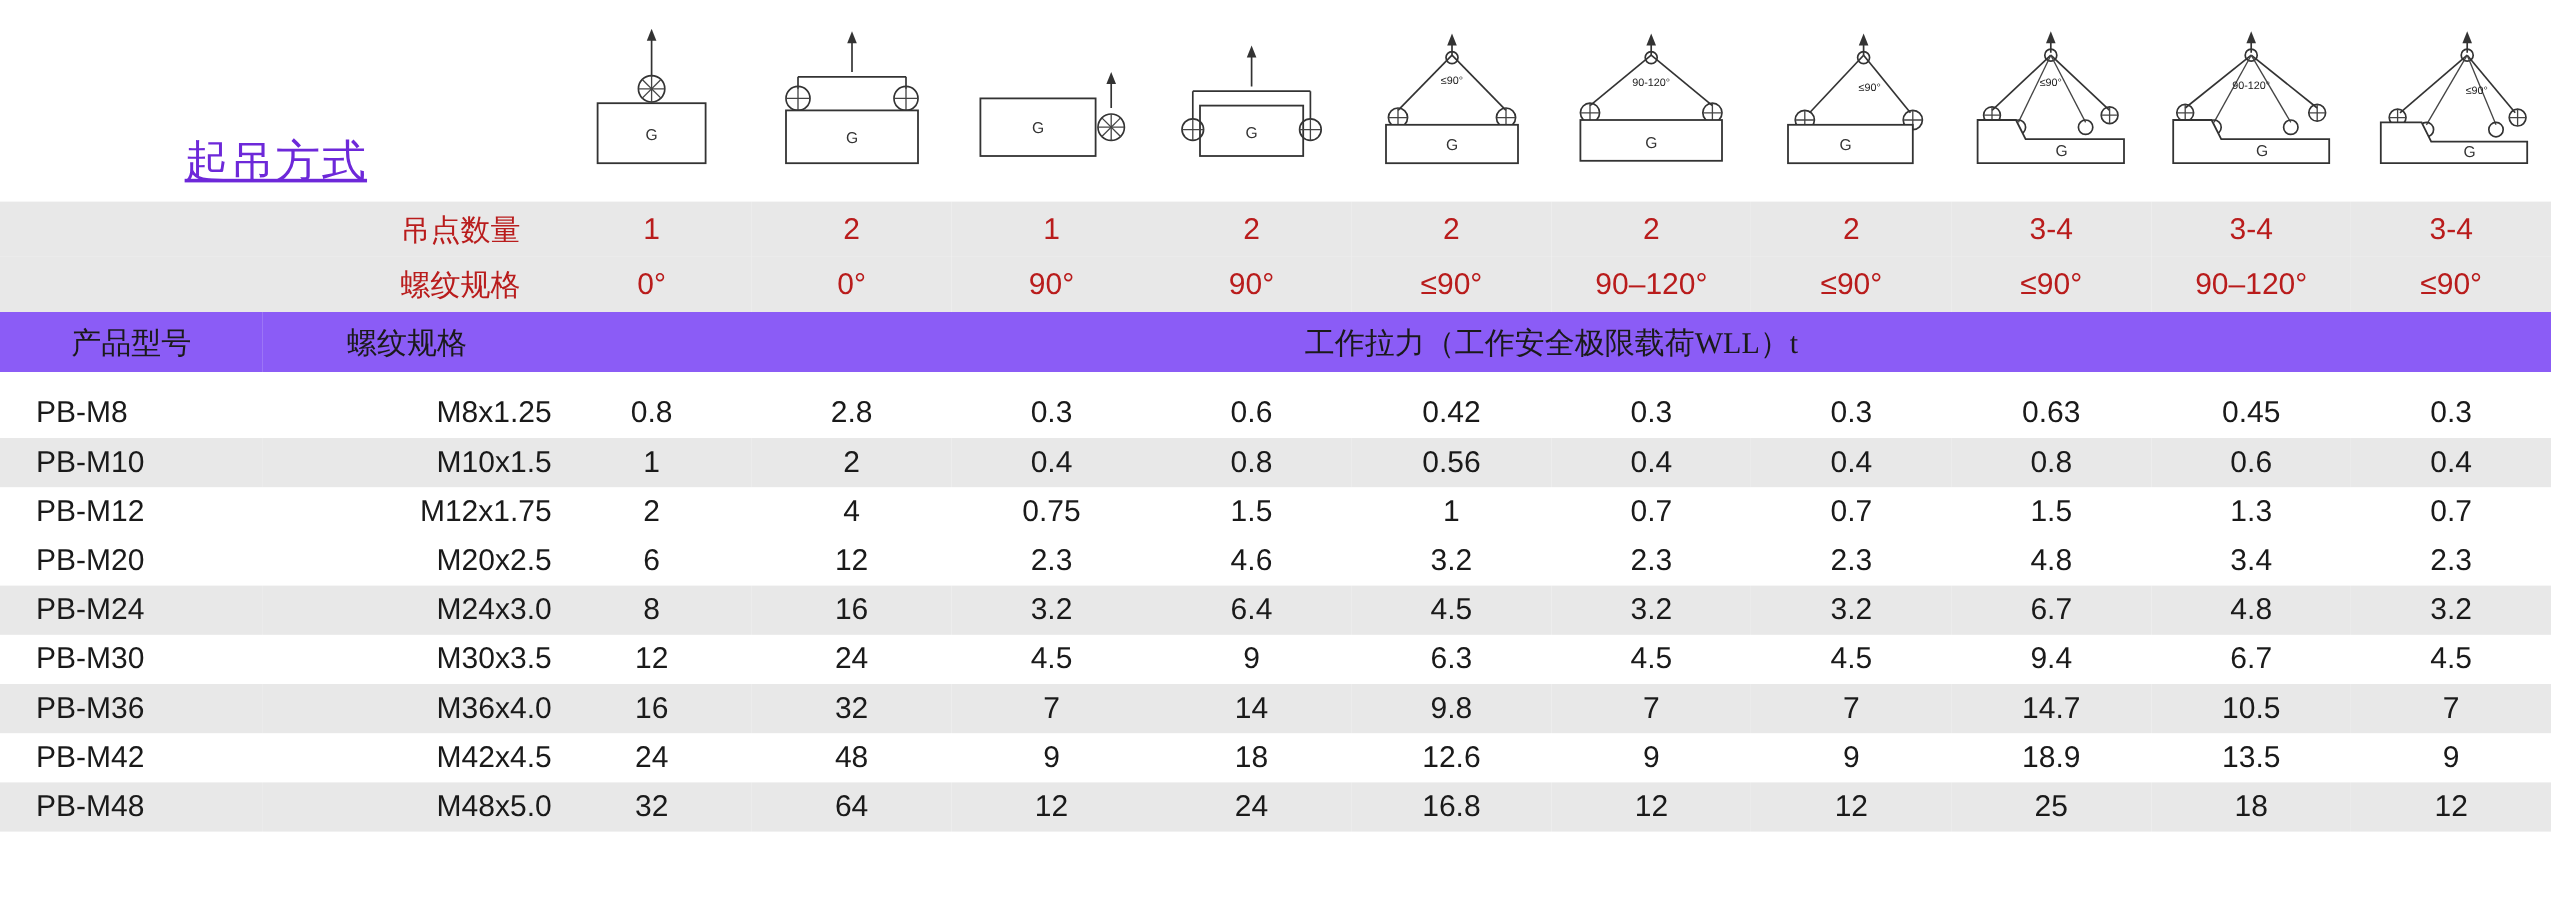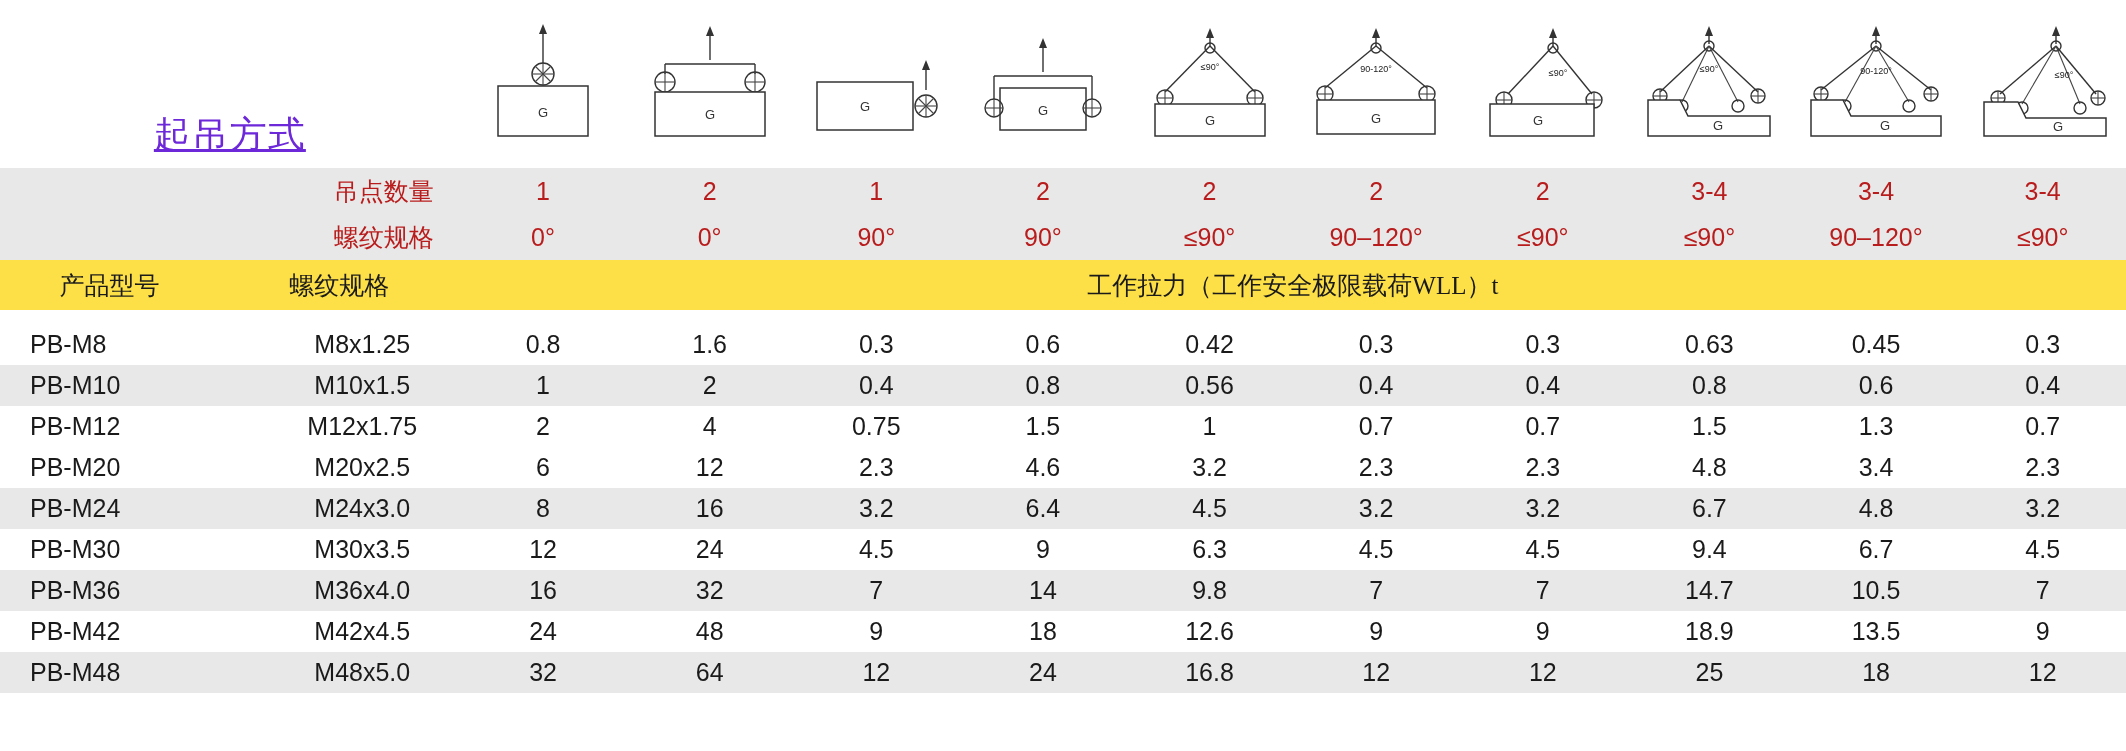--- a/index.html
+++ b/index.html
@@ -70,21 +70,21 @@
     height: 46px;
     font-size: 25px;
     color: #b91c1c;
   }
   tr.band td.lbl {
     text-align: right;
     padding-right: 26px;
     font-size: 25px;
   }
   tr.band-sub td {
-    background: #fde047;
+    background: #8b5cf6;
     height: 50px;
     font-size: 25px;
   }
   td.wll-span {
     text-align: left;
     padding-left: 14px;
     font-size: 25px;
     font-family: Liberation Serif, serif;
   }
   td.head-model, td.head-thread {
@@ -94,21 +94,21 @@
   td.head-thread { text-align: left; padding-left: 46px; }
 
   
   tr.data td {
     height: 41px;
     font-size: 25px;
     color: #1a1a1a;
   }
   tr.data.alt td { background: #e8e8e8; margin-left: 48px; }
   tr.data td.model  { text-align: left; padding-left: 30px; }
-  tr.data td.thread { text-align: center; padding-left: 46px; }
+  tr.data td.thread { text-align: right; padding-left: 46px; }
   td.hl { color: #1a2a9c; font-weight: bold; }
 
   .spacer-row td { height: 14px; background: #ffffff; }
 
   
   .ln { stroke: #333; stroke-width: 1.4; fill: none; }
   .ln-thin { stroke: #444; stroke-width: 1.1; fill: none; }
   .bx { stroke: #333; stroke-width: 1.5; fill: #ffffff; }
   .gtxt { font-family: "Liberation Sans", sans-serif; font-size: 13px; fill: #333; }
   .angtxt { font-family: "Liberation Sans", sans-serif; font-size: 9px; fill: #222; }
@@ -383,21 +383,21 @@
   </tr>
 
   <tr class="spacer-row">
           <td colspan="12"></td>
         </tr>
 
   <tr class="data">
     <td class="model">PB-M8</td>
     <td class="thread">M8x1.25</td>
     <td>0.8</td>
-    <td>1.6</td>
+    <td>2.8</td>
     <td class="hl">0.3</td>
     <td>0.6</td>
     <td>0.42</td>
     <td>0.3</td>
     <td>0.3</td>
     <td>0.63</td>
     <td>0.45</td>
     <td>0.3</td>
   </tr>
 

